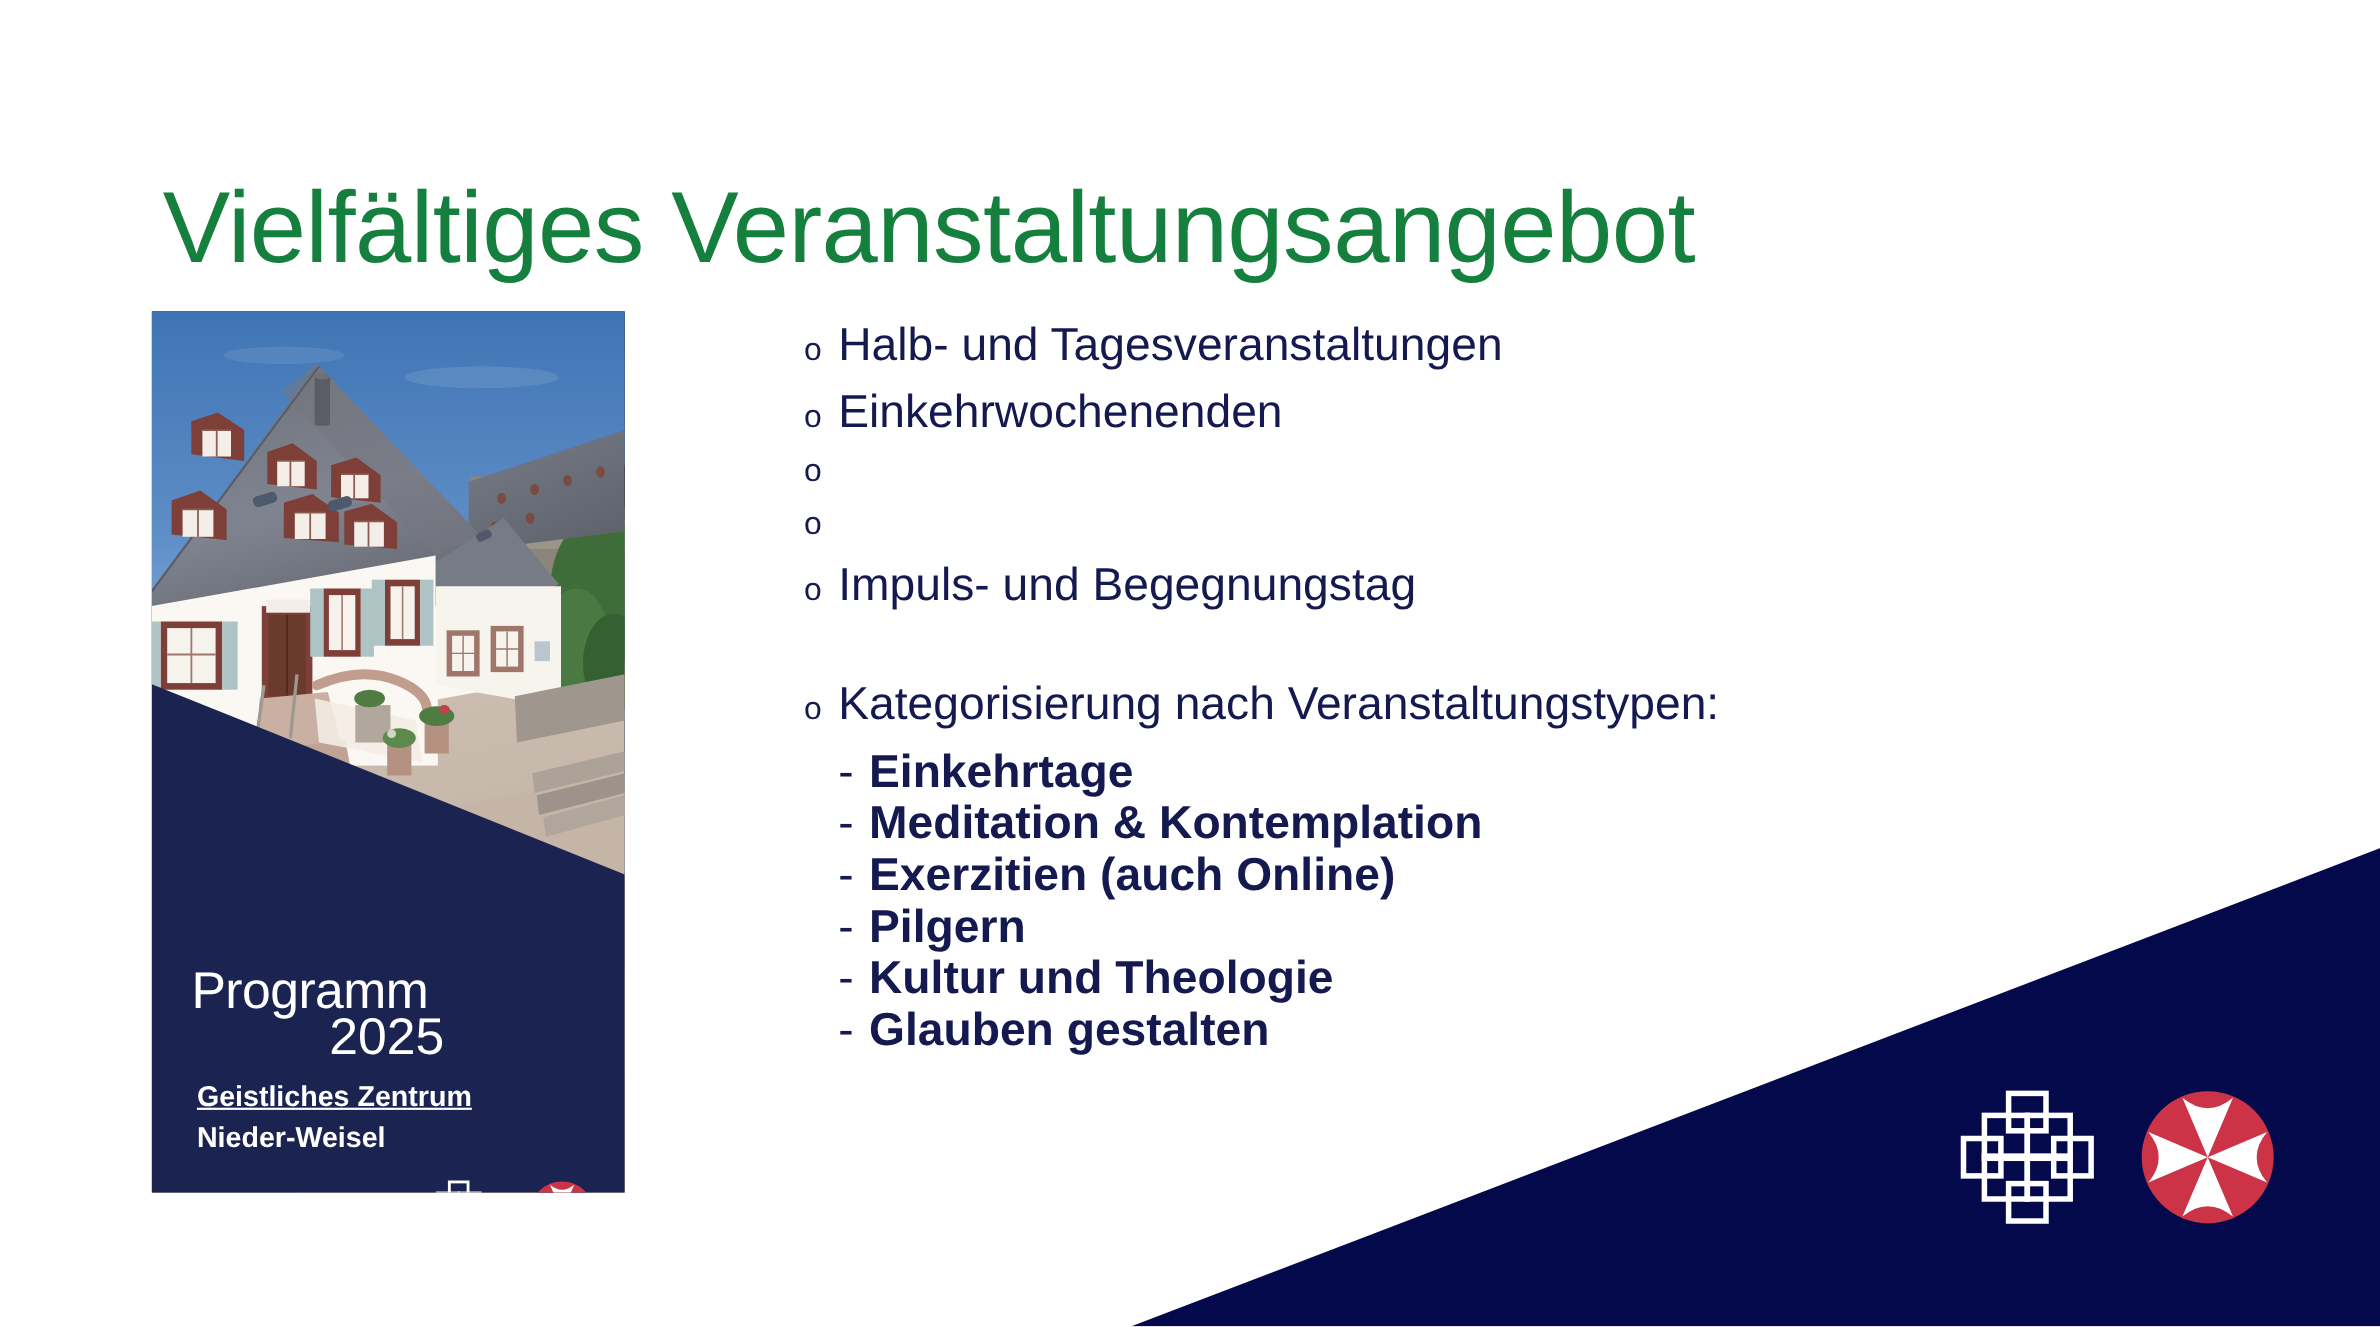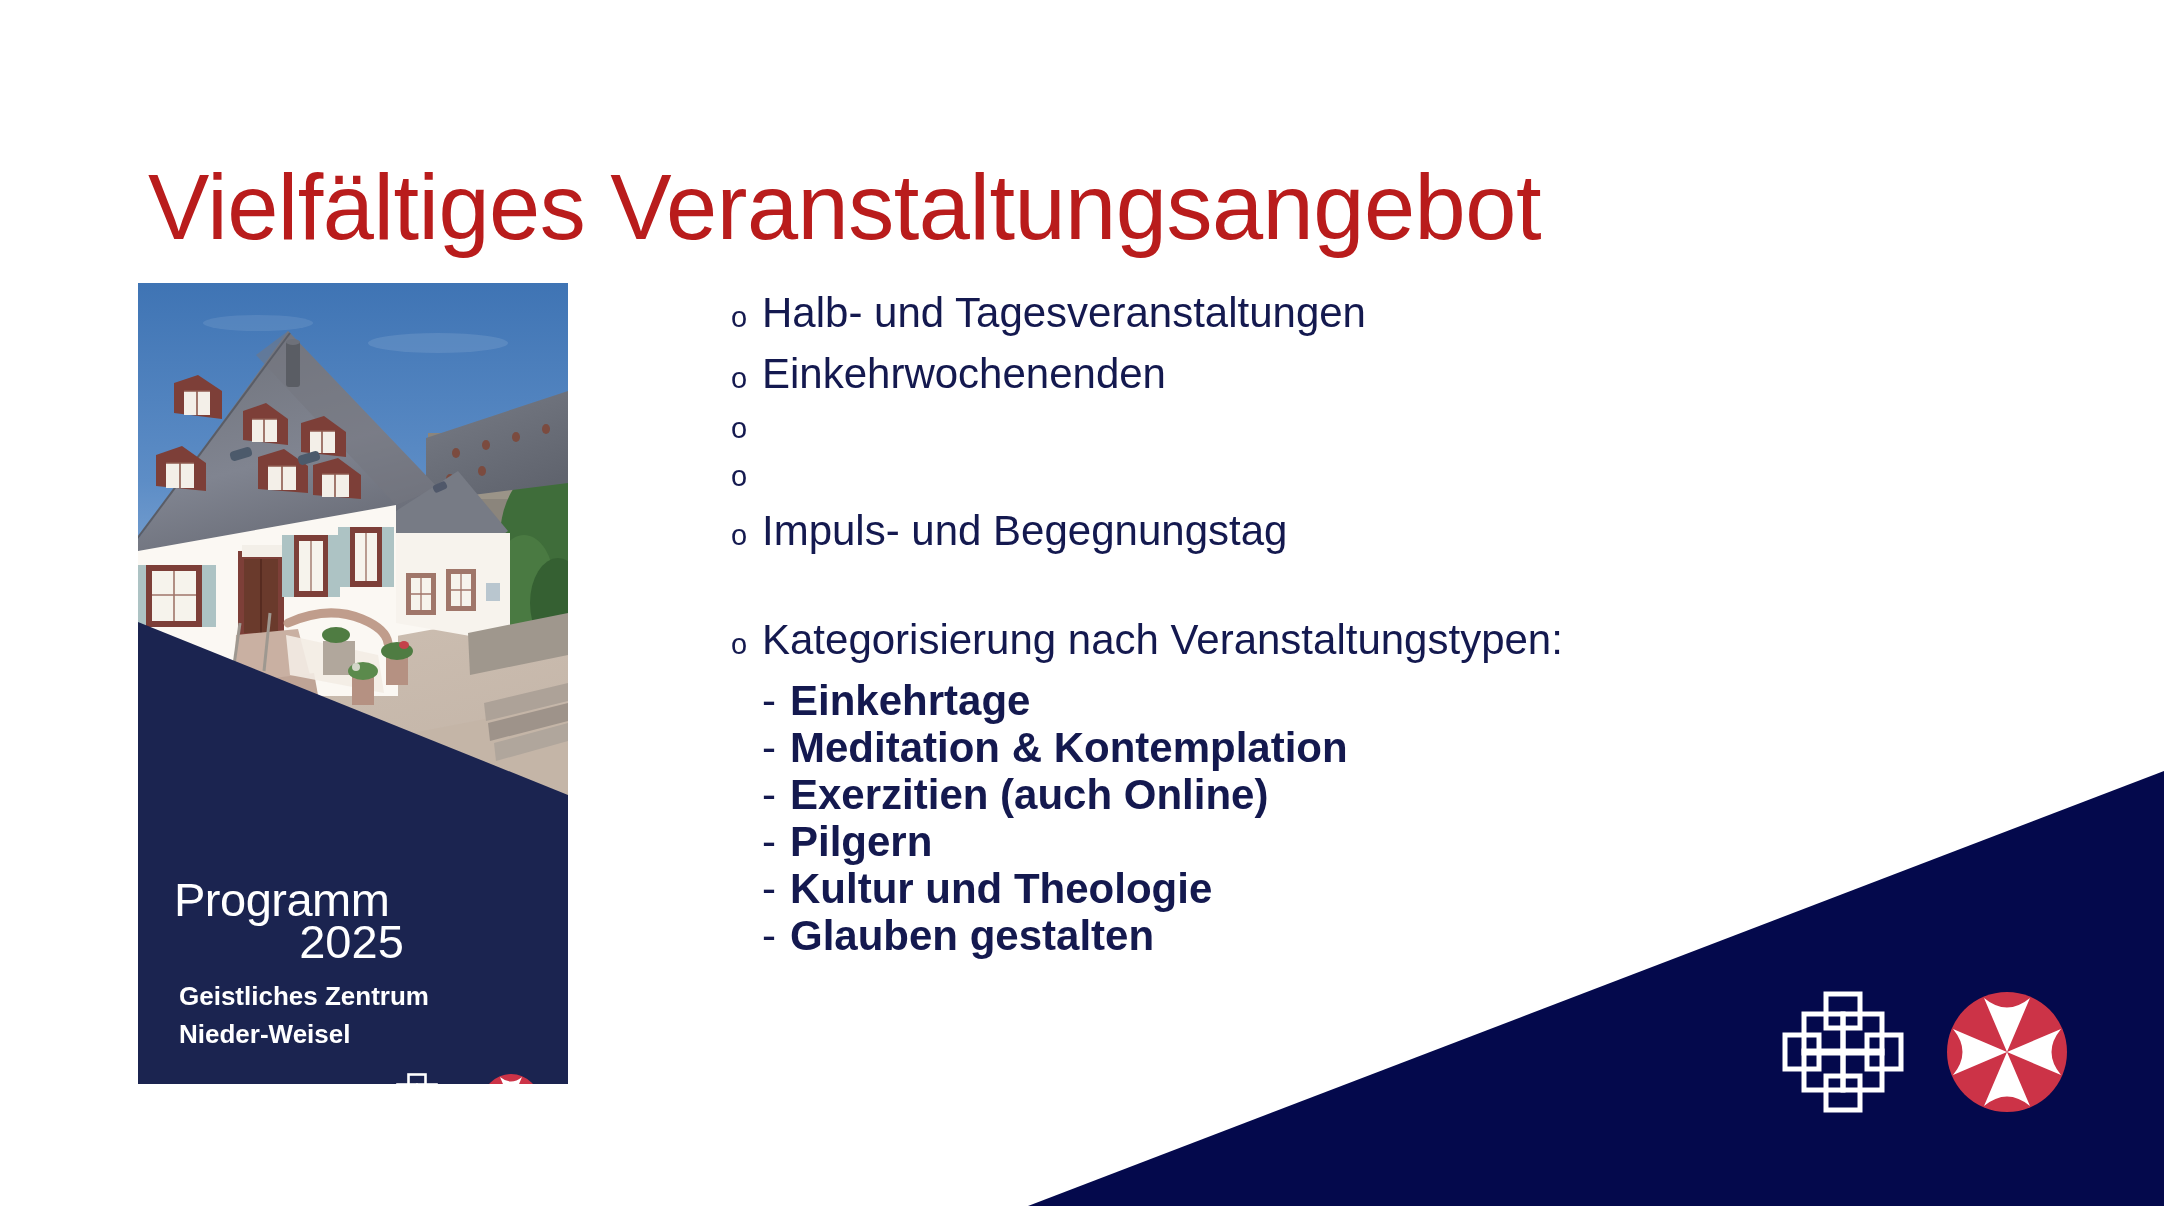--- a/index.html
+++ b/index.html
@@ -27,21 +27,21 @@
     height: 1206px;
     pointer-events: none;
   }
 
   
   #slide-title {
     position: absolute;
     left: 148px;
     top: 98px;
     width: 1900px;
-    color: #b91c1c;
+    color: #15803d;
     font-size: 92px;
     line-height: 1.04;
     font-weight: 400;
     letter-spacing: -0.5px;
     white-space: nowrap;
   }
 
   
   #brochure-card {
     position: absolute;
@@ -94,20 +94,21 @@
     letter-spacing: 0px;
   }
   #card-center-line1 {
     position: absolute;
     left: 41px;
     top: 700px;
     color: #ffffff;
     font-size: 26px;
     font-weight: 700;
     line-height: 1;
+    text-decoration: underline;
   }
   #card-center-line2 {
     position: absolute;
     left: 41px;
     top: 738px;
     color: #ffffff;
     font-size: 26px;
     font-weight: 700;
     line-height: 1;
   }

